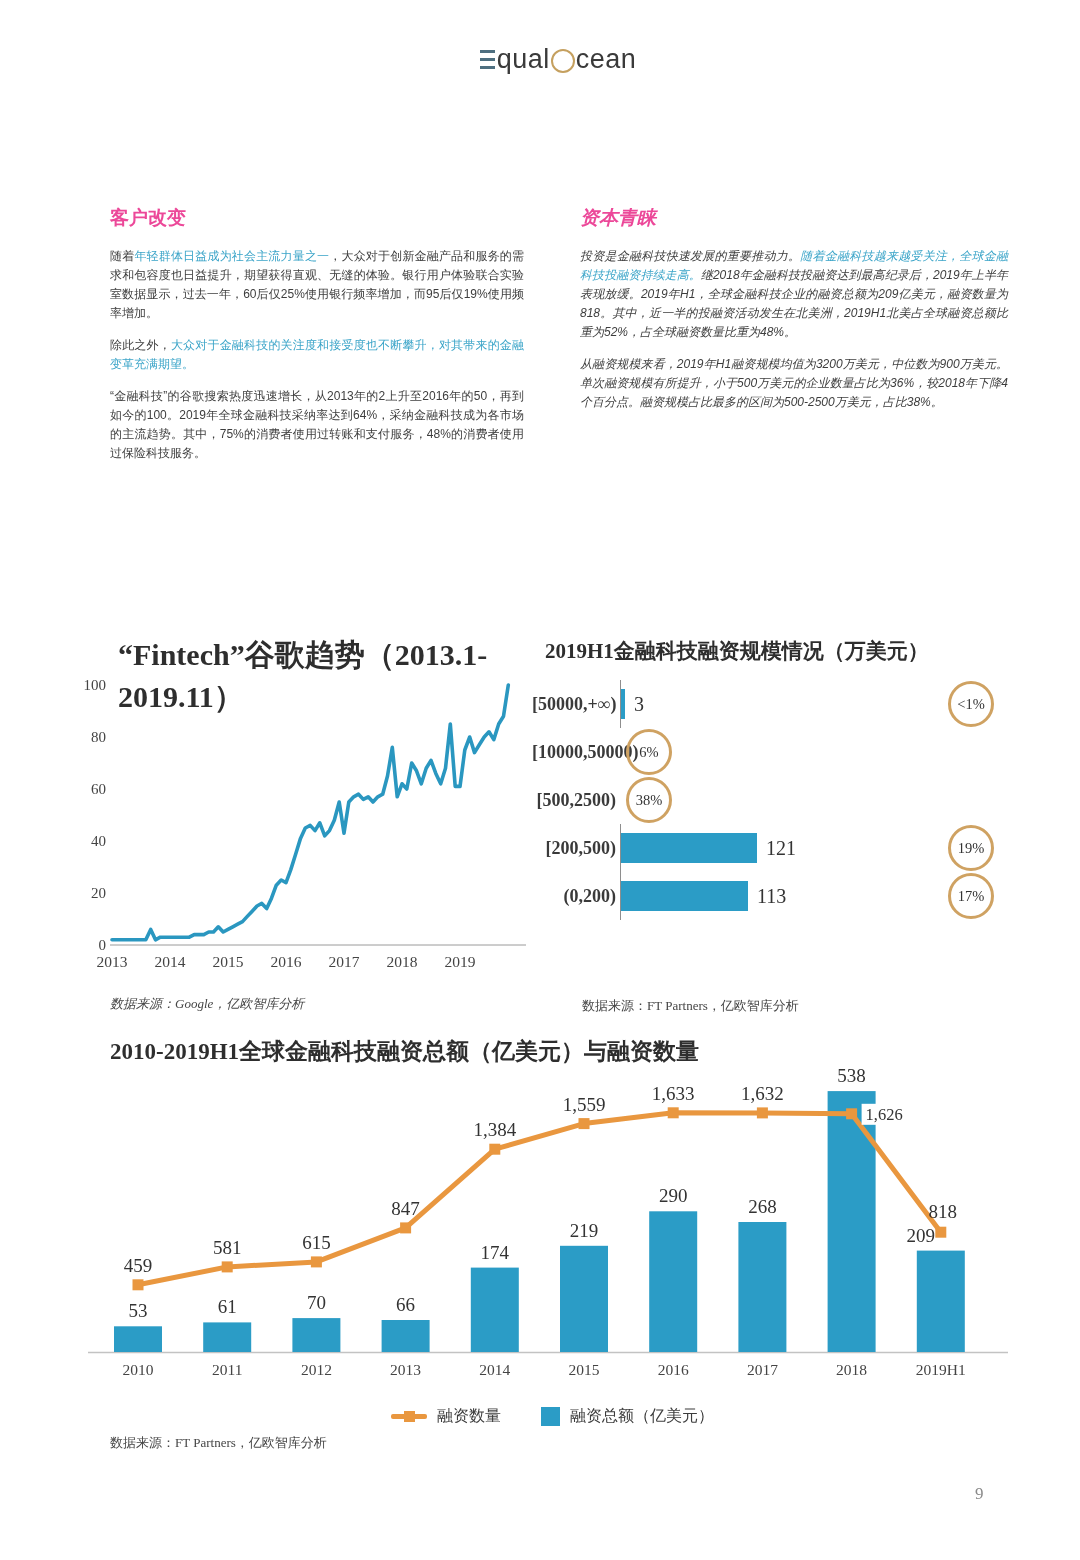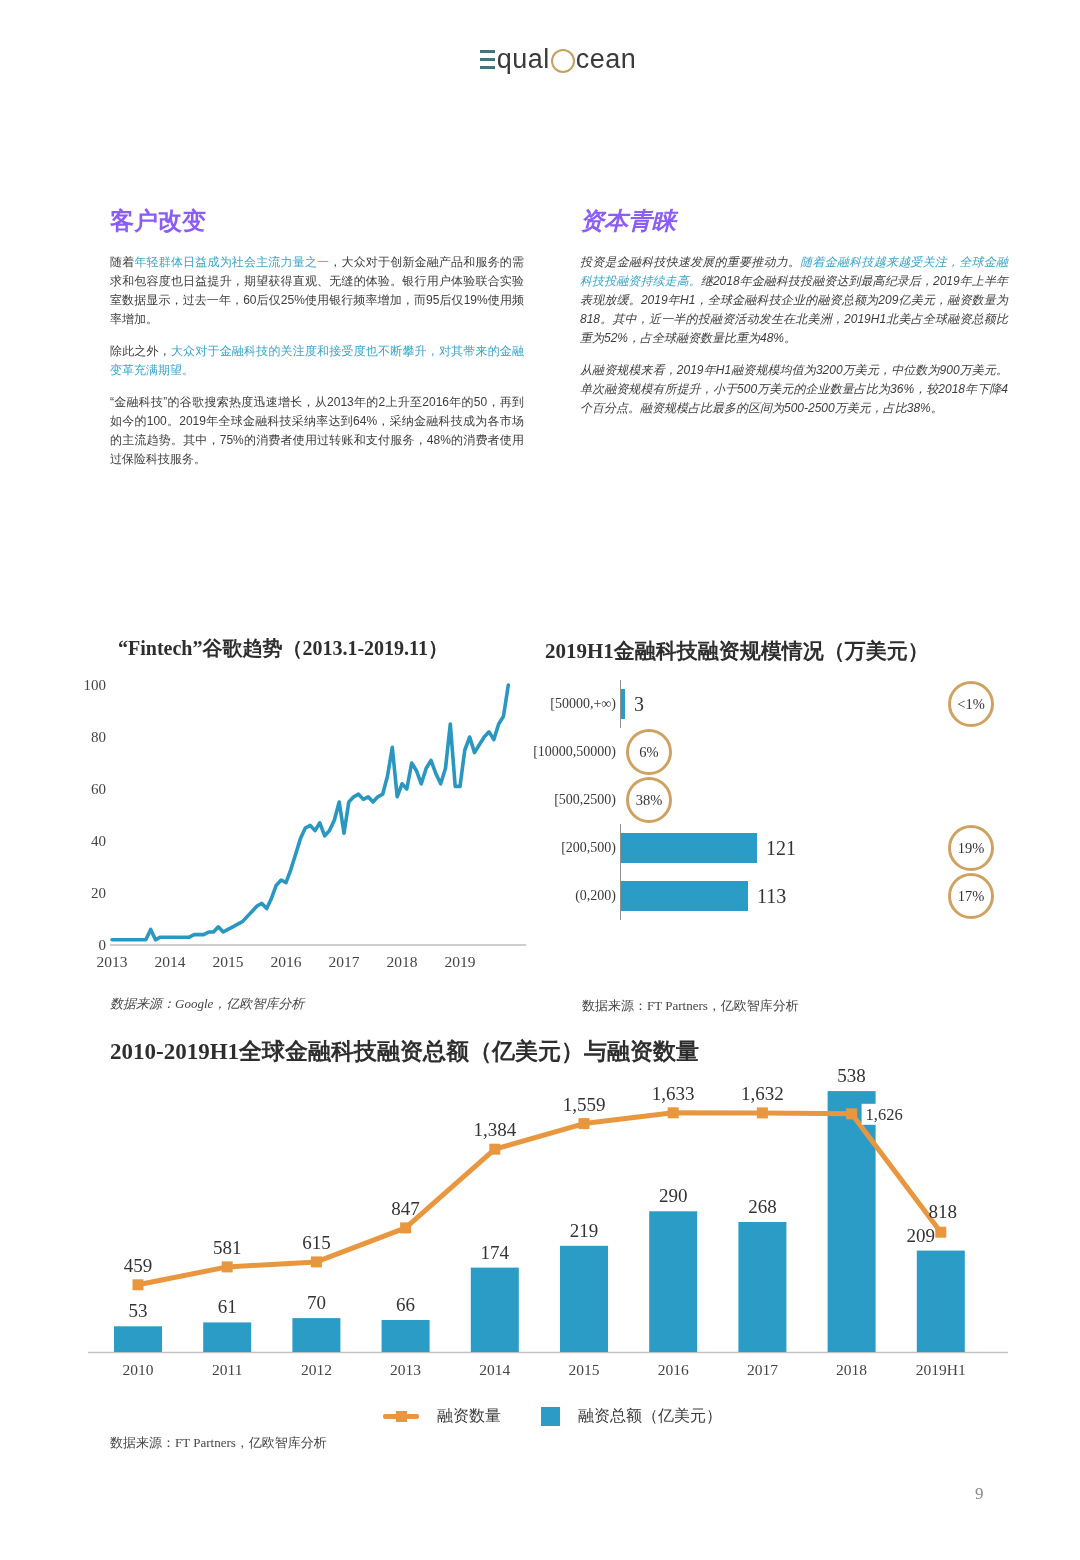--- a/index.html
+++ b/index.html
@@ -8,42 +8,42 @@
   
   .logo{position:absolute;left:0;right:0;top:44px;display:flex;justify-content:center;align-items:center;}
   .logo-word{font-size:27px;color:#3a3a3a;letter-spacing:.5px;}
   .logo-e{display:inline-block;width:15px;height:19px;margin-right:2px;
     background:linear-gradient(#4e6f80 0 3.2px,transparent 3.2px 7.9px,#4e6f80 7.9px 11.2px,transparent 11.2px 15.8px,#4e6f80 15.8px 19px);}
   .logo-o{display:inline-block;width:20px;height:20px;border:2.5px solid #c5a05f;border-radius:50%;margin:0 1px;transform:translateY(1px);}
   
   .col{position:absolute;top:205px;}
   .col-left{left:110px;width:414px;}
   .col-right{left:580px;width:428px;font-style:italic;}
-  .sec-title{color:#8b5cf6;font-weight:bold;font-size:24px;margin:0 0 16px 0;}
+  .sec-title{color:#ec4899;font-weight:bold;font-size:19px;margin:0 0 16px 0;}
   .col p{margin:8px 0 13px 0;font-size:12px;line-height:1.58;text-align:justify;color:#3d3d3d;}
   .hl{color:#3aa4c8;}
   
   .chart-title{position:absolute;font-family:"Liberation Serif","DejaVu Serif",serif;font-weight:700;color:#2e2e2e;}
   svg text{font-family:"Liberation Serif","DejaVu Serif",serif;}
   .source{position:absolute;font-size:13px;color:#454545;font-family:"Liberation Serif","DejaVu Serif",serif;}
   
   .scale-rows{position:absolute;left:532px;top:680px;width:462px;}
   .srow{display:flex;align-items:center;height:48px;}
-  .slabel{width:84px;padding-right:4px;text-align:right;font-size:14px;color:#3a3a3a;
-          font-family:"Liberation Serif","DejaVu Serif",serif;}
+  .slabel{width:84px;padding-right:4px;text-align:right;font-size:18px;color:#3a3a3a;
+          font-family:"Liberation Serif","DejaVu Serif",serif;font-weight:bold;}
   .sbars{flex:1;display:flex;align-items:center;align-self:stretch;border-left:1.5px solid #8e8e8e;}
   .sbar{height:30px;background:#2b9cc6;}
   .sval{margin-left:9px;font-size:20px;color:#333;font-family:"Liberation Serif","DejaVu Serif",serif;}
   .sring{width:40px;height:40px;border:3px solid #cfa262;border-radius:50%;flex:0 0 auto;
          display:flex;align-items:center;justify-content:center;font-size:14.5px;color:#333;
          font-family:"Liberation Serif","DejaVu Serif",serif;margin-left:6px;}
   
   .legend{position:absolute;left:85px;top:1406px;width:935px;display:flex;justify-content:center;
           align-items:center;gap:40px;font-size:16px;color:#3c3c3c;}
-  .legend-item{display:flex;align-items:center;gap:18px;}
+  .legend-item{display:flex;align-items:center;gap:10px;}
   .legend-line{position:relative;width:36px;height:5px;background:#e9973f;border-radius:2px;}
   .legend-line i{position:absolute;left:13px;top:-3px;width:11px;height:11px;background:#e9973f;}
   .legend-square{width:19px;height:19px;background:#2b9cc6;}
   .page-num{position:absolute;left:975px;top:1484px;font-size:17px;color:#8a8a8a;
             font-family:"Liberation Serif","DejaVu Serif",serif;}
 </style>
 </head>
 <body>
 
 <div class="page">
@@ -61,21 +61,21 @@
     <p><span>除此之外，</span><span class="hl">大众对于金融科技的关注度和接受度也不断攀升，对其带来的金融变革充满期望。</span></p>
     <p>“金融科技”的谷歌搜索热度迅速增长，从2013年的2上升至2016年的50，再到如今的100。2019年全球金融科技采纳率达到64%，采纳金融科技成为各市场的主流趋势。其中，75%的消费者使用过转账和支付服务，48%的消费者使用过保险科技服务。</p>
   </div>
 
   <div class="col col-right">
     <h3 class="sec-title">资本青睐</h3>
     <p><span>投资是金融科技快速发展的重要推动力。</span><span class="hl">随着金融科技越来越受关注，全球金融科技投融资持续走高。</span><span>继2018年金融科技投融资达到最高纪录后，2019年上半年表现放缓。2019年H1，全球金融科技企业的融资总额为209亿美元，融资数量为818。其中，近一半的投融资活动发生在北美洲，2019H1北美占全球融资总额比重为52%，占全球融资数量比重为48%。</span></p>
     <p>从融资规模来看，2019年H1融资规模均值为3200万美元，中位数为900万美元。单次融资规模有所提升，小于500万美元的企业数量占比为36%，较2018年下降4个百分点。融资规模占比最多的区间为500-2500万美元，占比38%。</p>
   </div>
 
-  <div class="chart-title" style="left:118px;top:634px;width:392px;font-size:20px;line-height:1.4;">“Fintech”谷歌趋势（2013.1-2019.11）</div>
+  <div class="chart-title" style="left:118px;top:634px;width:392px;font-size:30px;line-height:1.4;">“Fintech”谷歌趋势（2013.1-2019.11）</div>
   <svg id="trend-svg" width="450" height="310" viewBox="0 0 450 310" style="position:absolute;left:82px;top:668px;">
       <text x="24" y="282" text-anchor="end" font-size="15" fill="#444">0</text>
       <text x="24" y="230" text-anchor="end" font-size="15" fill="#444">20</text>
       <text x="24" y="178" text-anchor="end" font-size="15" fill="#444">40</text>
       <text x="24" y="126" text-anchor="end" font-size="15" fill="#444">60</text>
       <text x="24" y="74" text-anchor="end" font-size="15" fill="#444">80</text>
       <text x="24" y="22" text-anchor="end" font-size="15" fill="#444">100</text>
       <line x1="28" y1="277" x2="444" y2="277" stroke="#9a9a9a" stroke-width="1"></line>
       <text x="30" y="299" text-anchor="middle" font-size="15.5" fill="#444">2013</text>
       <text x="88" y="299" text-anchor="middle" font-size="15.5" fill="#444">2014</text>

